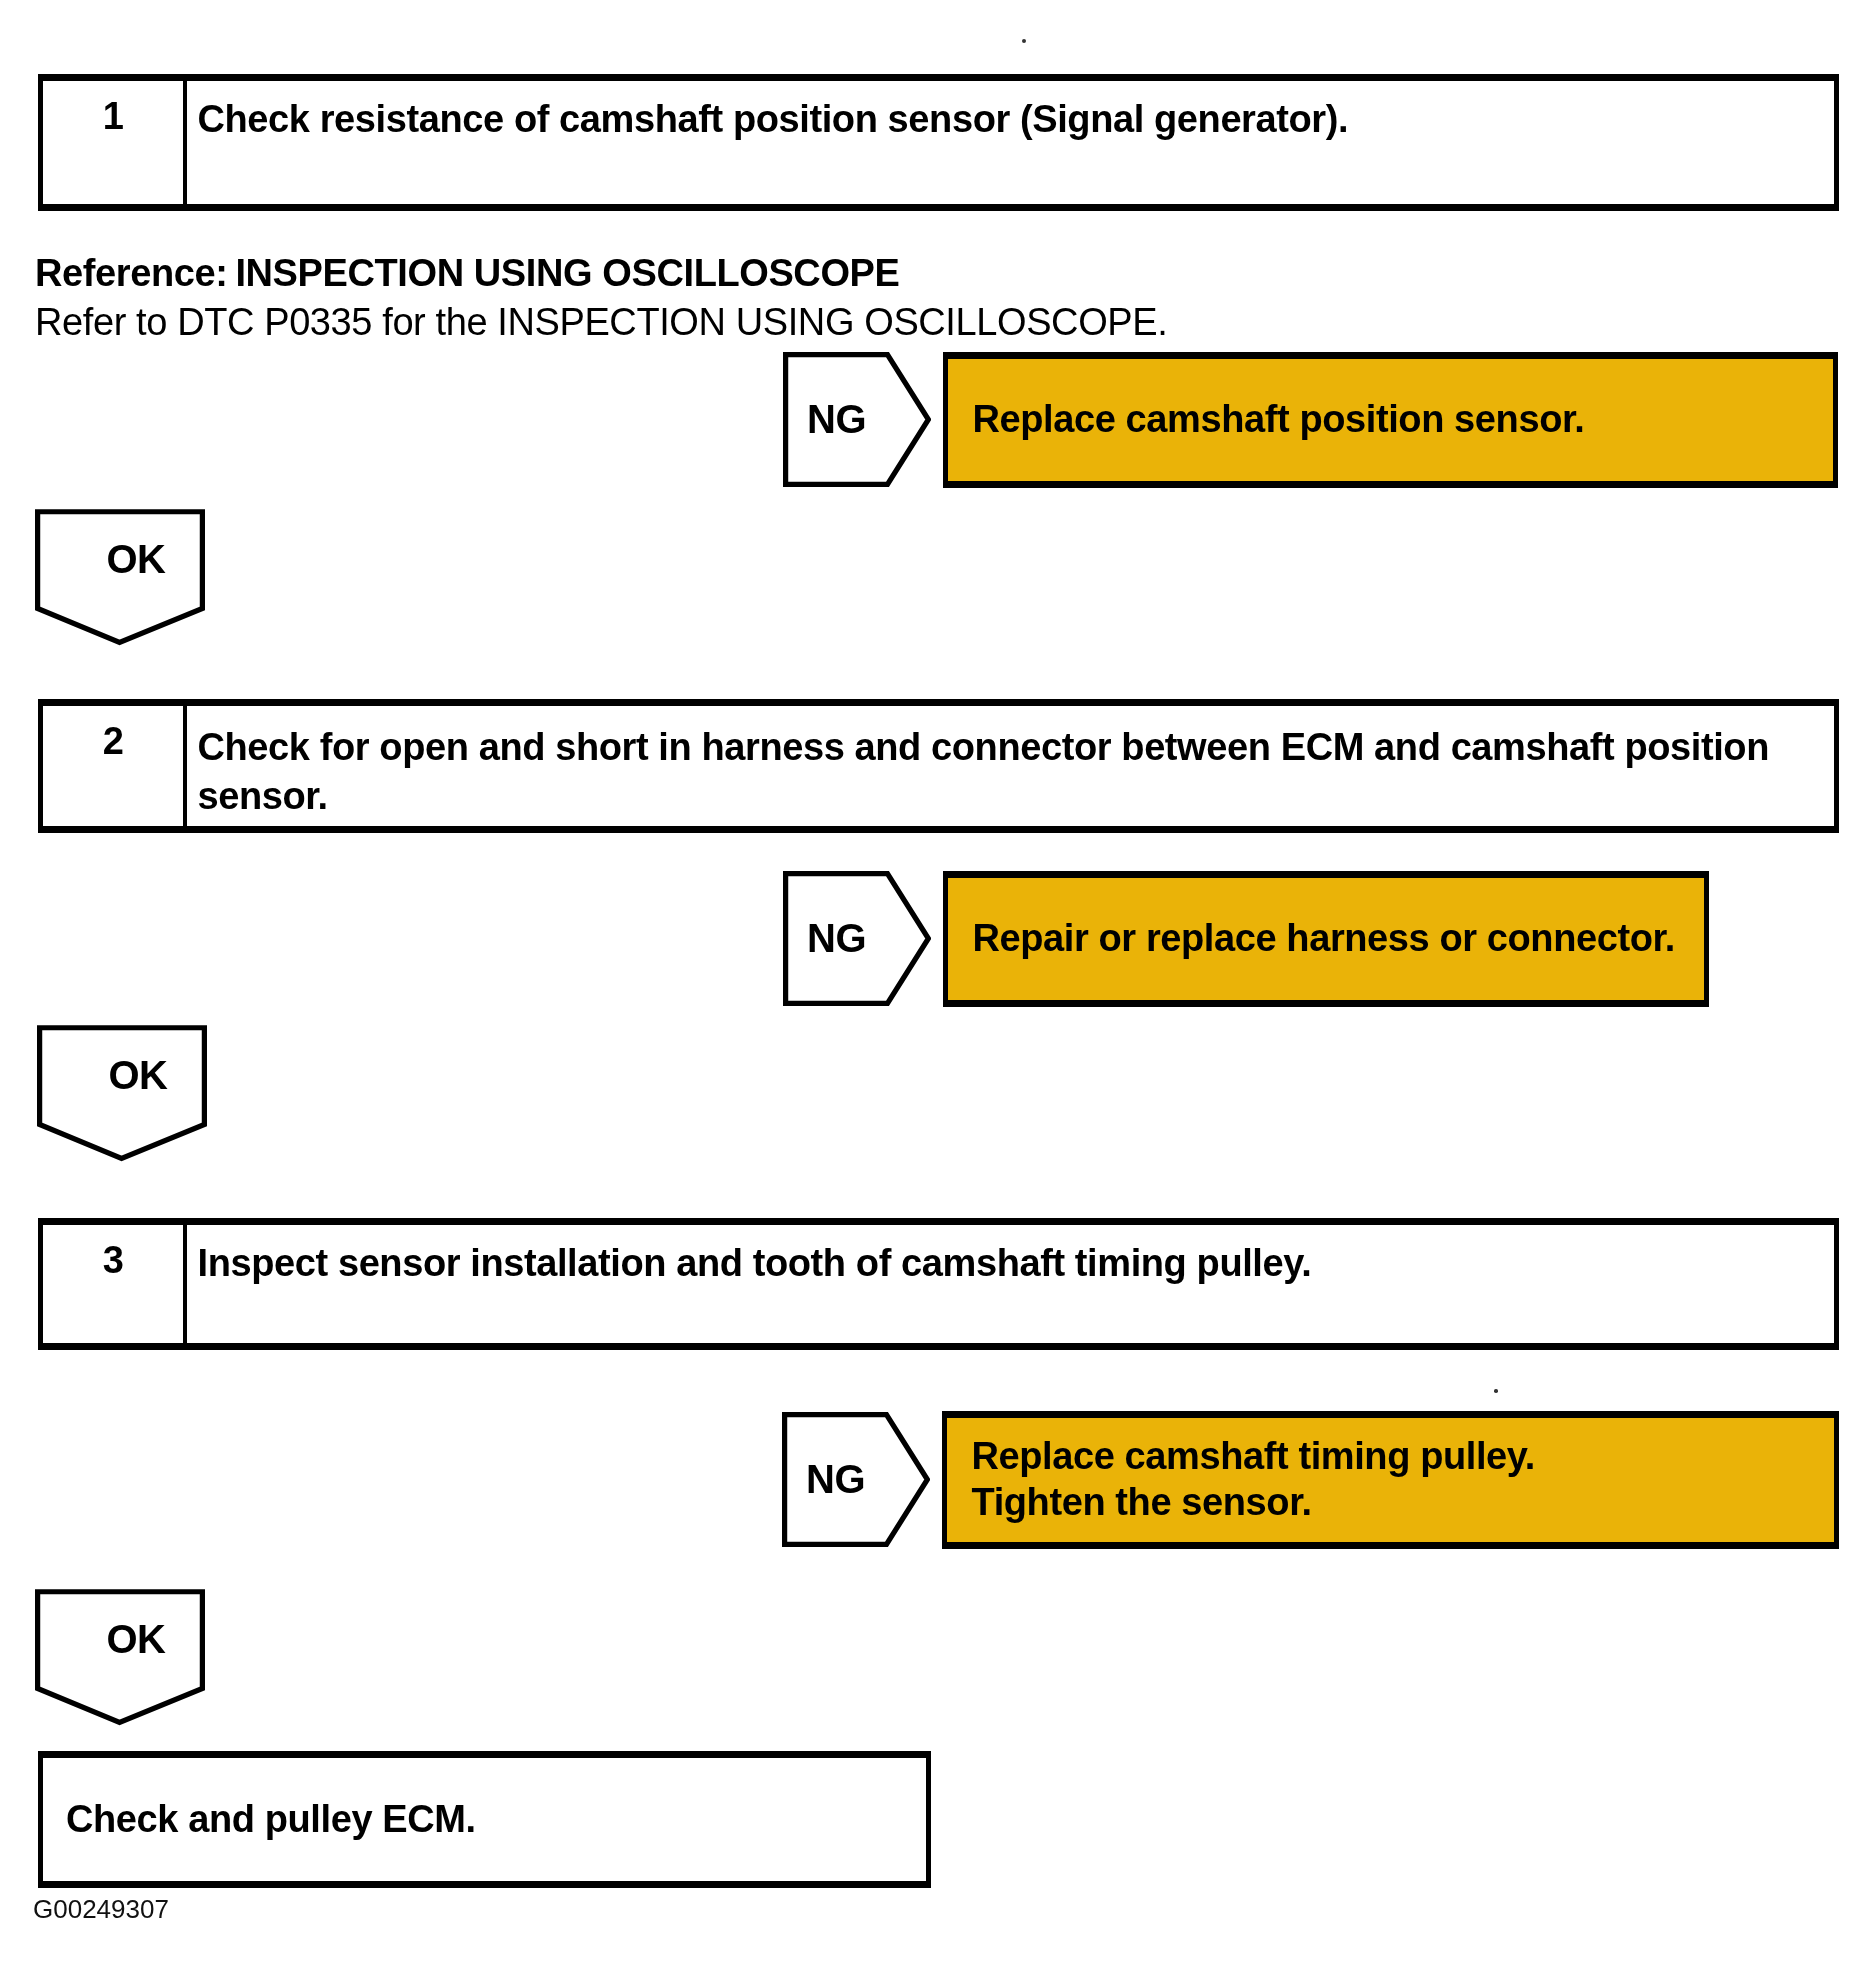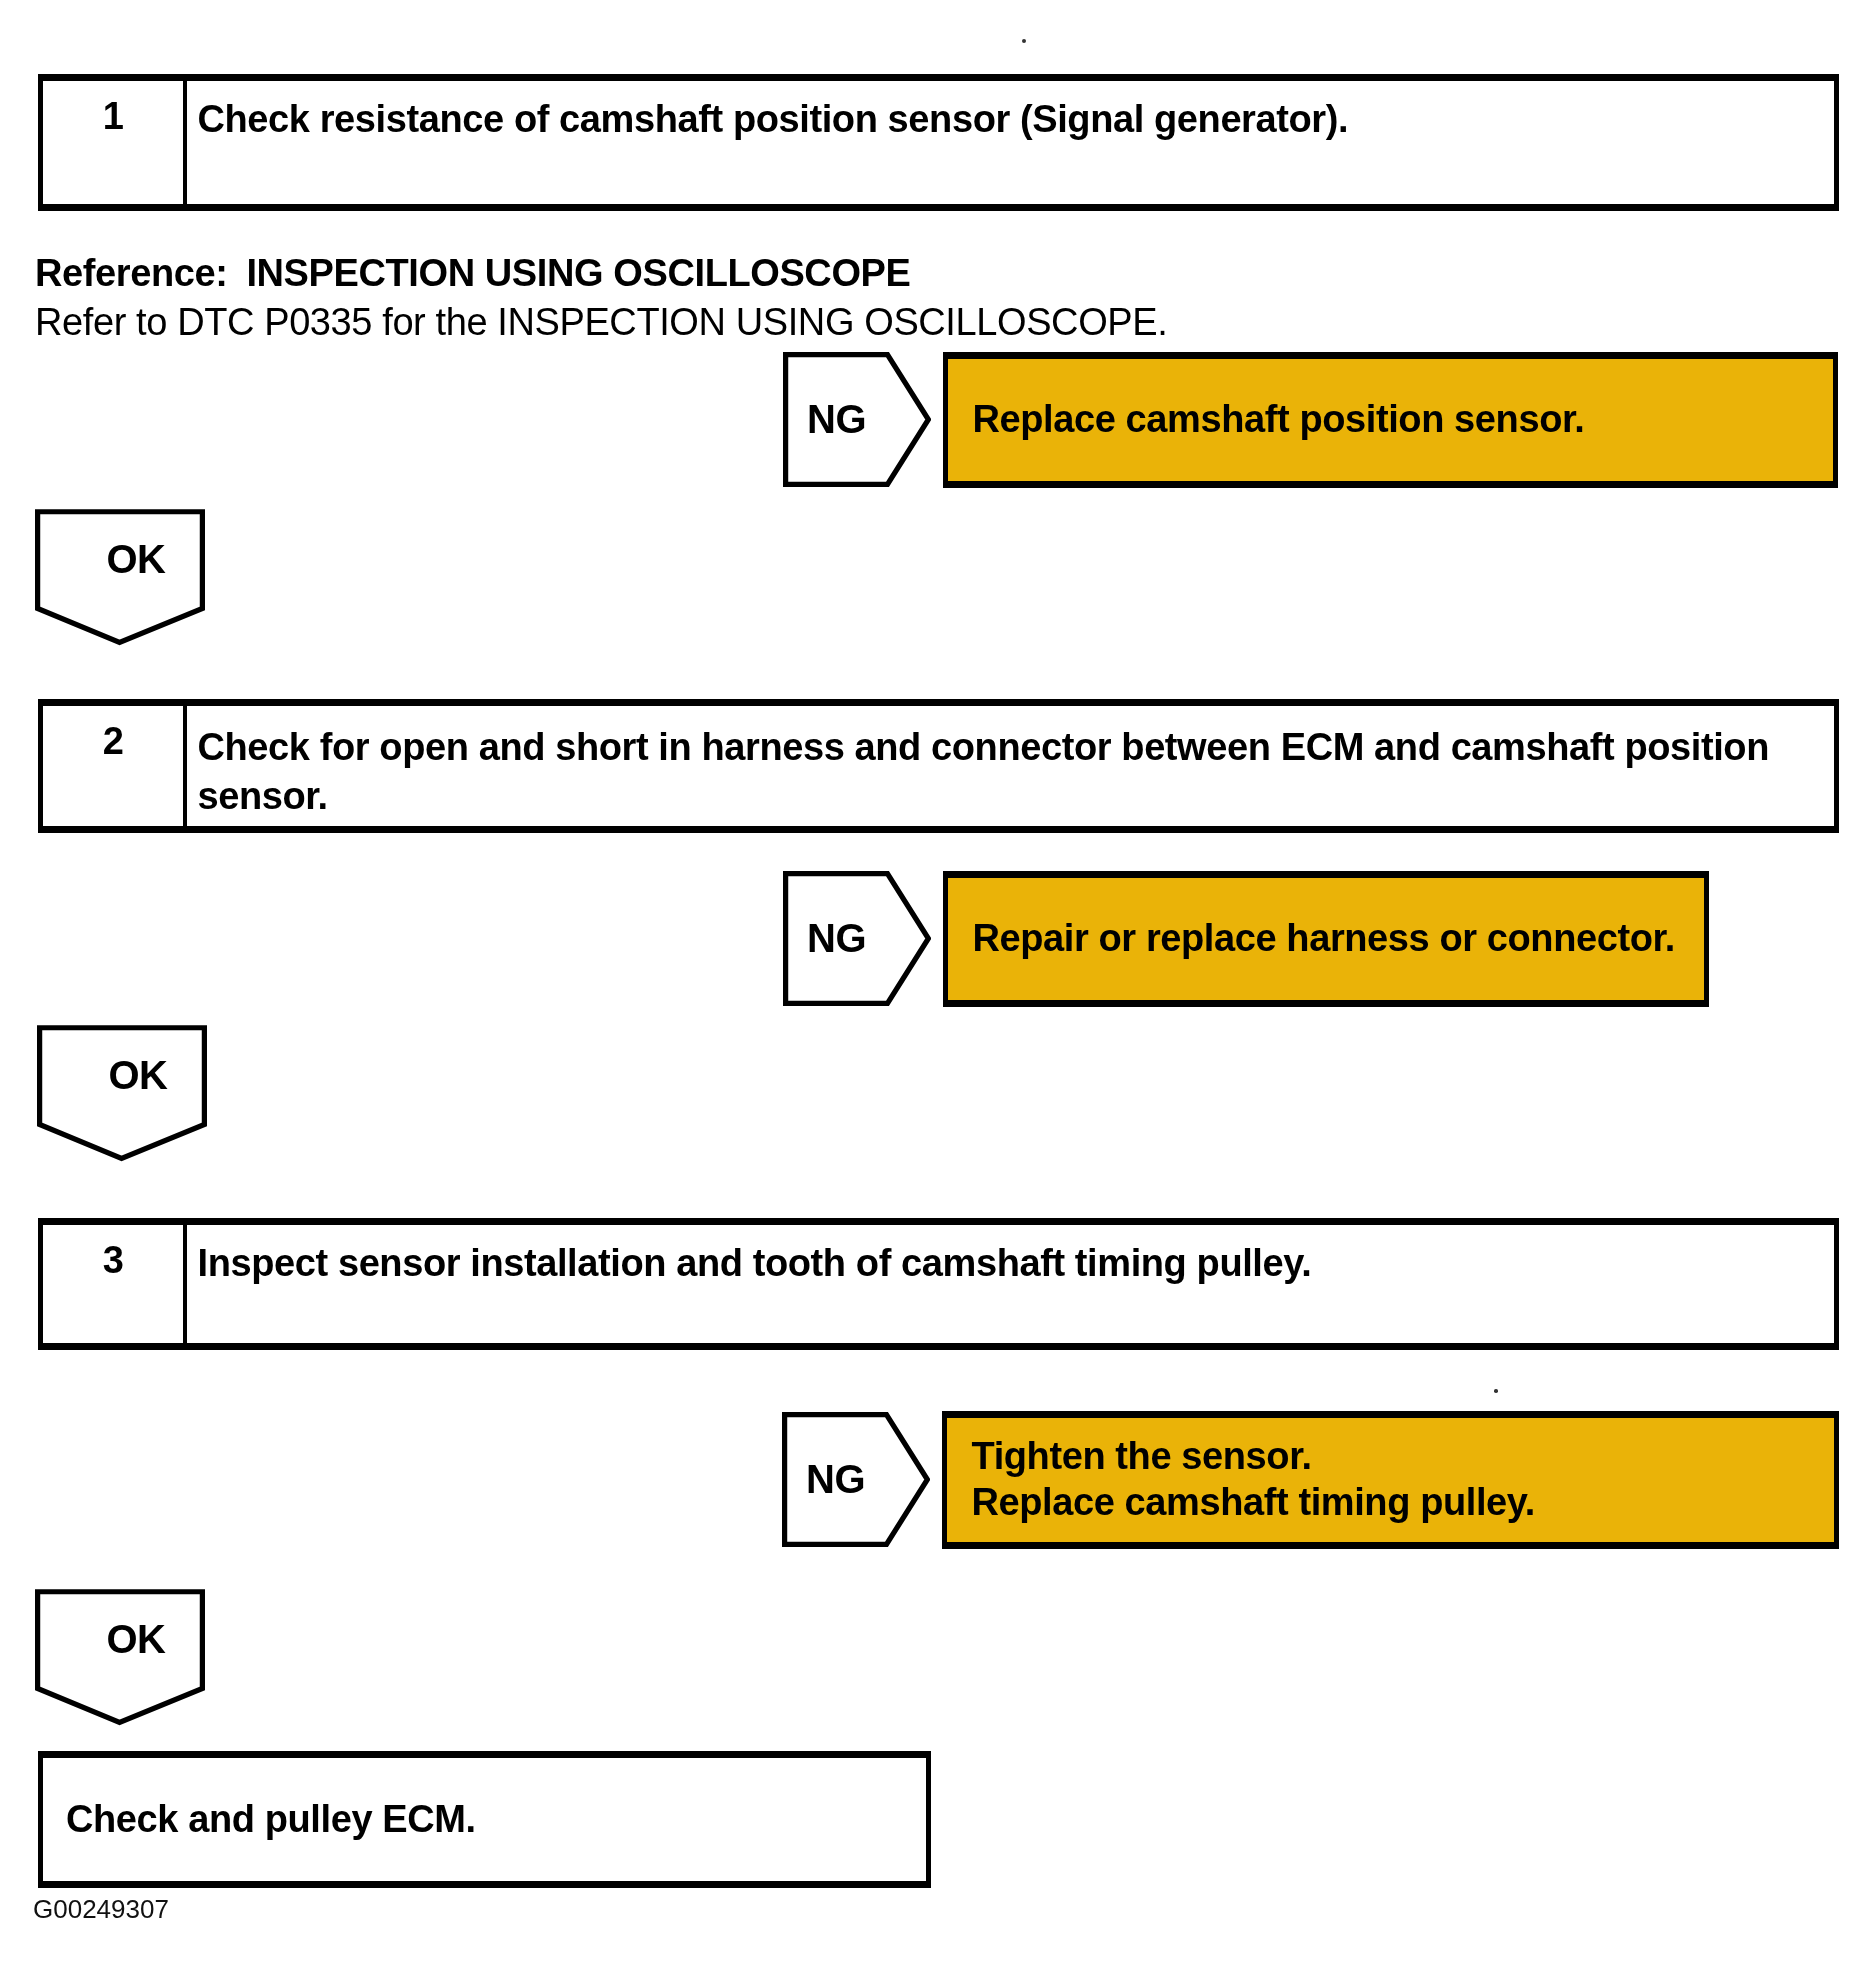--- a/index.html
+++ b/index.html
@@ -41,21 +41,21 @@
   }
   
   .ref{
     position:absolute;
     left:35px;top:249px;
     font-size:38px;
     line-height:49px;
     letter-spacing:-0.4px;
   }
   .ref .bold{font-weight:bold;}
-  .ref .gap{margin-left:19px;}
+  .ref .gap{margin-left:8px;}
   
   .ng-pent{
     position:absolute;
     width:148px;height:135px;
   }
   .ng-pent svg{position:absolute;left:0;top:0;}
   .ng-label{
     position:absolute;
     left:0;top:0;width:107px;height:135px;
     display:flex;align-items:center;justify-content:center;
@@ -169,22 +169,22 @@
     <div class="step-text">Inspect sensor installation and tooth of camshaft timing pulley.</div>
   </div>
 
   <div class="ng-pent" style="left:782px;top:1412px;">
     <svg width="148" height="135" viewBox="0 0 170 155">
       <polygon points="3,3 120,3 167,77.5 120,152 3,152" fill="#ffffff" stroke="#000000" stroke-width="6"></polygon>
     </svg>
     <span class="ng-label" style="padding-bottom:35px;">NG</span>
   </div>
   <div class="ng-box" style="left:942px;top:1411px;width:897px;height:138px;">
+    <span>Replace camshaft timing pulley.</span>
     <span>Tighten the sensor.</span>
-    <span>Replace camshaft timing pulley.</span>
   </div>
 
   <div class="ok-pent" style="left:35px;top:1589px;">
     <svg width="170" height="138" viewBox="0 0 195 158">
       <polygon points="3,3 192,3 192,114 97,153 3,114" fill="#ffffff" stroke="#000000" stroke-width="6"></polygon>
     </svg>
     <span class="ok-label">OK</span>
   </div>
 
   <div class="final-box">

